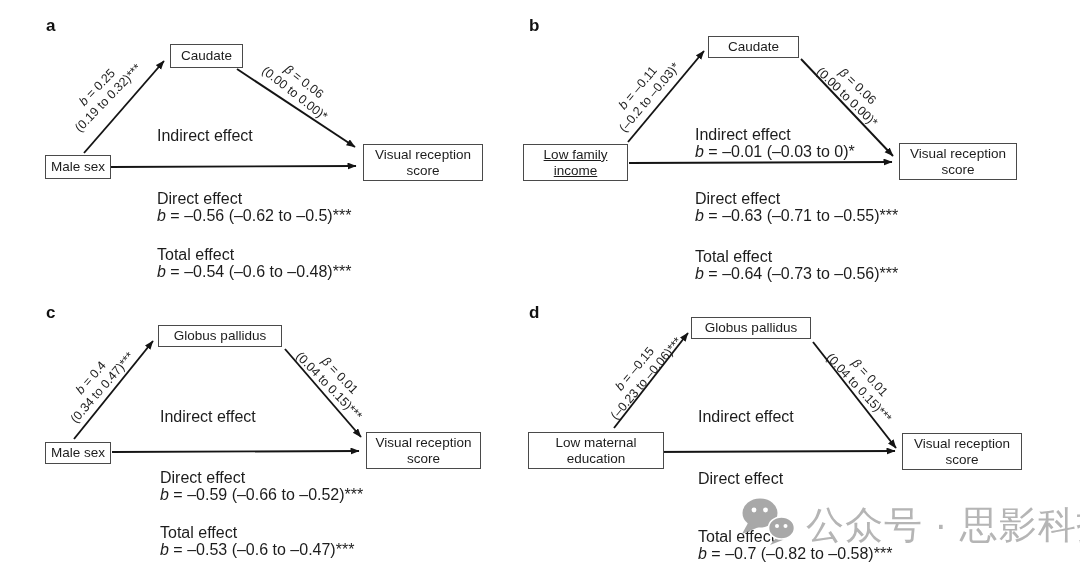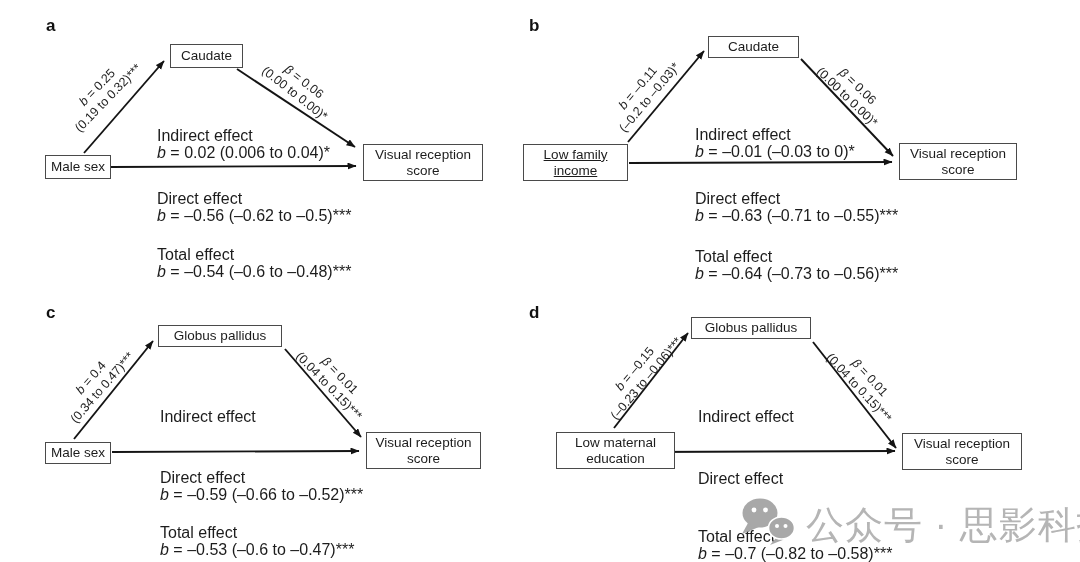--- a/index.html
+++ b/index.html
@@ -27,21 +27,21 @@
   #pa-med{left:170px;top:44px;width:73px;height:24px;}
   #pa-pred{left:45px;top:155px;width:66px;height:24px;}
   #pa-out{left:363px;top:144px;width:120px;height:37px;}
   #pb-med{left:708px;top:36px;width:91px;height:22px;}
   #pb-pred{left:523px;top:144px;width:105px;height:37px;text-decoration:underline;}
   #pb-out{left:899px;top:143px;width:118px;height:37px;}
   #pc-med{left:158px;top:325px;width:124px;height:22px;}
   #pc-pred{left:45px;top:442px;width:66px;height:22px;}
   #pc-out{left:366px;top:432px;width:115px;height:37px;}
   #pd-med{left:691px;top:317px;width:120px;height:22px;}
-  #pd-pred{left:556px;top:432px;width:119px;height:37px;}
+  #pd-pred{left:528px;top:432px;width:136px;height:37px;}
   #pd-out{left:902px;top:433px;width:120px;height:37px;}
   
   #pa-ind{left:157px;top:127px;} #pa-dir{left:157px;top:190px;} #pa-tot{left:157px;top:246px;}
   #pb-ind{left:695px;top:126px;} #pb-dir{left:695px;top:190px;} #pb-tot{left:695px;top:248px;}
   #pc-ind{left:160px;top:408px;} #pc-dir{left:160px;top:469px;} #pc-tot{left:160px;top:524px;}
   #pd-ind{left:698px;top:408px;} #pd-dir{left:698px;top:470px;} #pd-tot{left:698px;top:528px;}
   
   #pa-pa{left:103px;top:93px;--r:-46deg;}  #pa-pb{left:299px;top:88px;--r:38deg;}
   #pb-pa{left:644px;top:93px;--r:-50deg;}  #pb-pb{left:852px;top:92px;--r:44deg;}
   #pc-pa{left:97px;top:383px;--r:-49deg;}  #pc-pb{left:334px;top:381px;--r:46deg;}
@@ -89,21 +89,20 @@
   <div class="diag" id="pa-pa">
     <div><i>b</i><span> = 0.25</span></div>
     <div>(0.19 to 0.32)***</div>
   </div>
   <div class="diag" id="pa-pb">
     <div><i>β</i><span> = 0.06</span></div>
     <div>(0.00 to 0.00)*</div>
   </div>
   <div class="effects" id="pa-ind">
     <div>Indirect effect</div>
-    <div><i>b</i><span> = 0.02 (0.006 to 0.04)*</span></div>
   </div>
   <div class="effects" id="pa-dir">
     <div>Direct effect</div>
     <div><i>b</i><span> = –0.56 (–0.62 to –0.5)***</span></div>
   </div>
   <div class="effects" id="pa-tot">
     <div>Total effect</div>
     <div><i>b</i><span> = –0.54 (–0.6 to –0.48)***</span></div>
   </div>
 

